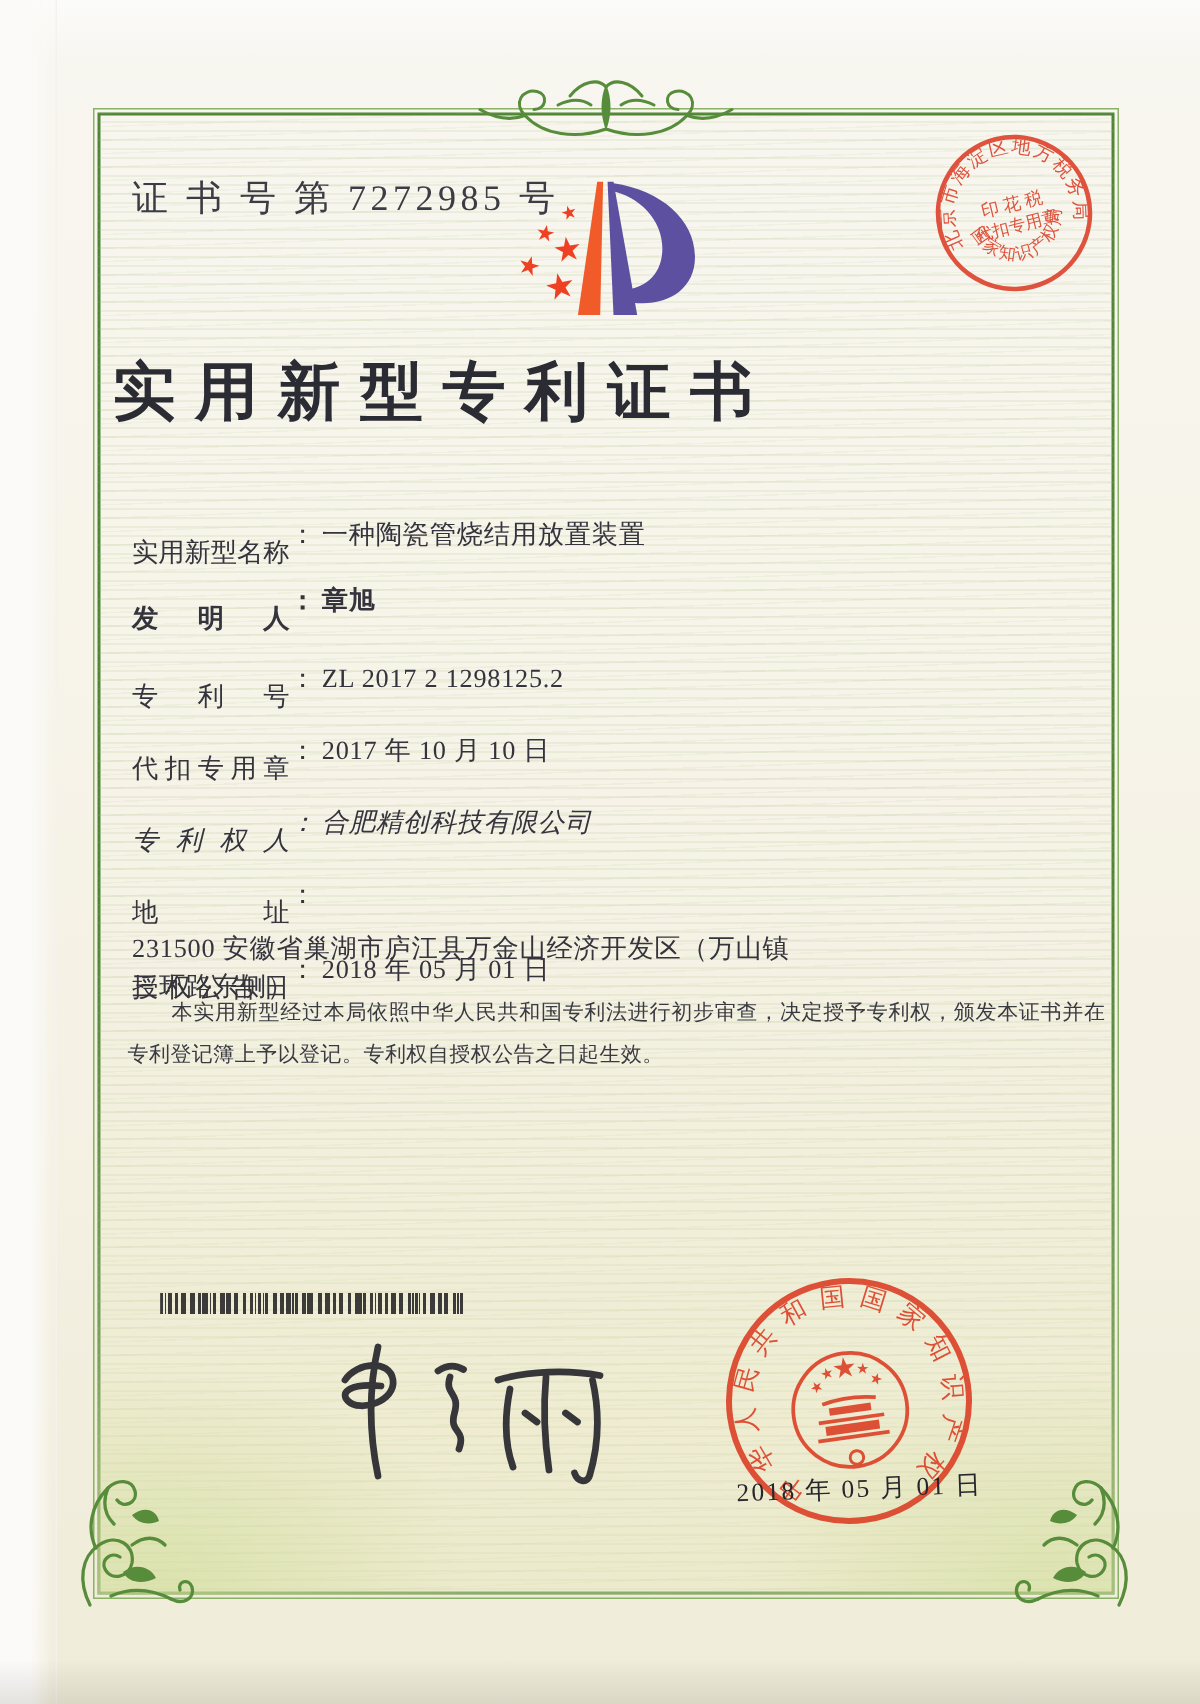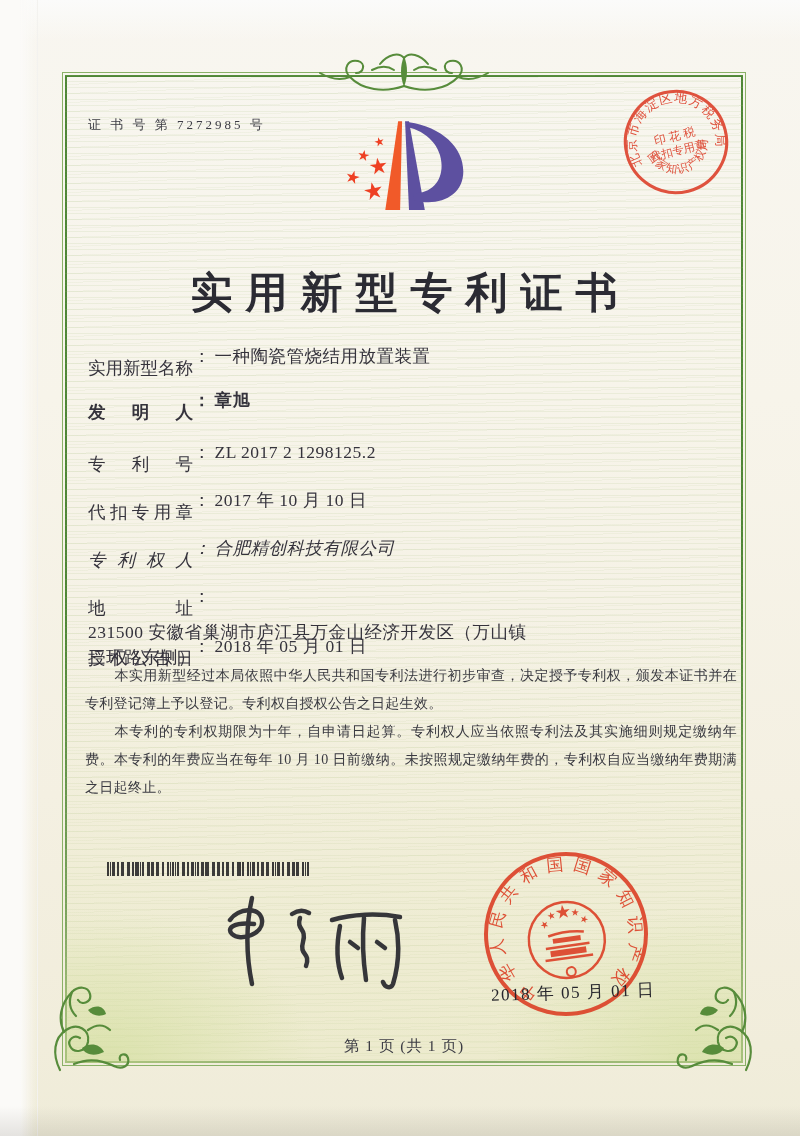--- a/index.html
+++ b/index.html
@@ -29,28 +29,28 @@
       linear-gradient(180deg, rgba(236,236,205,0) 55%, rgba(230,231,186,.4) 96%),
       repeating-linear-gradient(180deg, rgba(150,180,105,.13) 0 1px, rgba(0,0,0,0) 1px 6px),
       repeating-linear-gradient(178deg, rgba(150,180,105,.08) 0 1px, rgba(0,0,0,0) 1px 9px);
   }
 
   .orn { position:absolute; color:#578c3b; }
   .orn-top-center { left:284px; top:46px; }
   .orn-bl { left:44px; top:980px; }
   .orn-br { left:666px; top:980px; transform:scaleX(-1); }
 
-  .cert-no { position:absolute; left:88px; top:116px; font-size:13px; color:#3c3c44; letter-spacing:3px; }
+  .cert-no { position:absolute; left:88px; top:116px; font-size:24px; color:#3c3c44; letter-spacing:3px; }
 
   .logo { position:absolute; left:330px; top:114px; }
 
   .tax-stamp { position:absolute; left:614px; top:80px; opacity:.92; }
 
-  .title { position:absolute; left:62px; top:233px; width:684px; text-align:center;
-    font-size:42px; font-weight:600; color:#2b2b33; letter-spacing:13px; padding-left:13px;margin-top:32px; }
+  .title { position:absolute; left:62px; top:233px; width:684px; 
+    font-size:42px; font-weight:600; color:#2b2b33; letter-spacing:13px; padding-left:13px; }
 
   .fields { position:absolute; left:88px; top:0; width:660px; font-size:17.5px; color:#35333c; }
   .frow { position:absolute; left:0; white-space:nowrap; }
   .frow.r0{top:344px;} .frow.r1{top:388px;font-weight:bold;} .frow.r2{top:440px;} .frow.r3{top:488px;} .frow.r4{top:536px;font-style:italic;}
   .frow.r5{top:584px; white-space:normal; width:560px;}
   .frow.r6{top:634px; width:660px;}
   .flabel { display:inline-block; width:105px; text-align-last:justify; text-align:justify; vertical-align:top;margin-top:12px; }
   .fcolon { display:inline-block; margin:0 4px 0 0; }
   .fvalue { letter-spacing:.5px; }
   .addr-wrap { display:inline-block; vertical-align:top; max-width:440px; line-height:25px; letter-spacing:.5px; }
@@ -183,21 +183,20 @@
     <div class="frow r5">
       <span class="flabel">地　　　址</span><span class="fcolon">：</span><span class="addr-wrap">231500 安徽省巢湖市庐江县万金山经济开发区（万山镇三环路东侧）</span>
     </div>
     <div class="frow r6">
       <span class="flabel">授权公告日</span><span class="fcolon">：</span><span class="fvalue">2018 年 05 月 01 日</span>
     </div>
   </div>
 
   <div class="paras">
     <p>本实用新型经过本局依照中华人民共和国专利法进行初步审查，决定授予专利权，颁发本证书并在专利登记簿上予以登记。专利权自授权公告之日起生效。</p>
-    <p>本专利的专利权期限为十年，自申请日起算。专利权人应当依照专利法及其实施细则规定缴纳年费。本专利的年费应当在每年 10 月 10 日前缴纳。未按照规定缴纳年费的，专利权自应当缴纳年费期满之日起终止。</p>
   </div>
 
   <div class="barcode"></div>
 
 
   <svg class="sig" width="205" height="100" viewBox="0 0 205 100">
     <g stroke="#23232a" stroke-width="4.5" fill="none" stroke-linecap="round" opacity=".9">
       <path d="M40,8 C34,35 34,65 40,94"></path>
       <path d="M18,30 C26,18 48,16 50,30 C52,44 28,52 20,44 C14,38 22,32 42,34"></path>
       <path d="M80,24 C86,20 92,20 97,23"></path>
@@ -233,16 +232,15 @@
         <path d="M64,98 L108,98"></path>
         <path d="M62,110 L110,110"></path>
       </g>
       <rect x="72" y="89" width="28" height="5" stroke="none"></rect>
       <rect x="68" y="101" width="36" height="6" stroke="none"></rect>
       <circle cx="86" cy="124" r="4.5" fill="none" stroke-width="2"></circle>
     </g>
   </svg>
   <div class="seal-date">2018 年 05 月 01 日</div>
 
-  <div class="footer">第 1 页 (共 1 页)</div>
 
   <div class="edge-bottom"></div>
 </div>
 
 </body></html>

